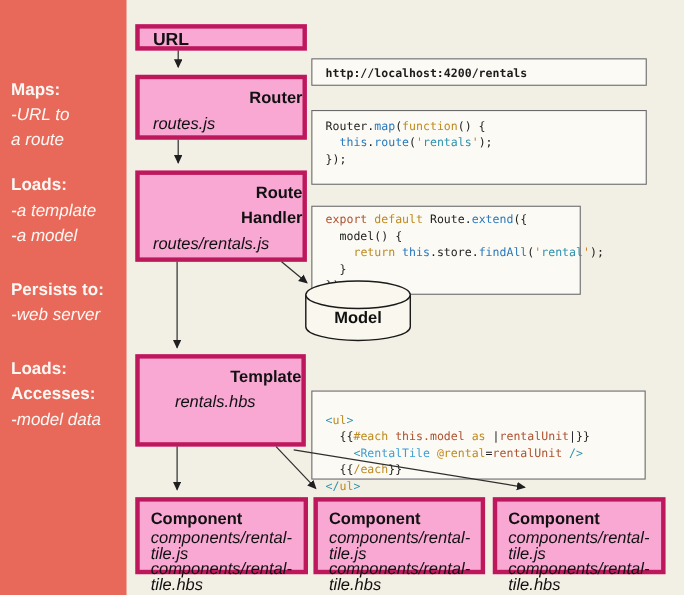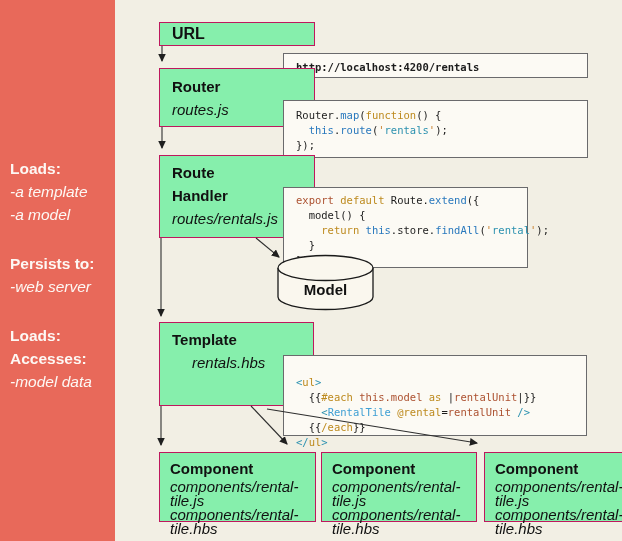--- a/index.html
+++ b/index.html
@@ -5,37 +5,37 @@
   html,body{margin:0;padding:0;}
   .canvas{
     position:relative;width:622px;height:541px;background:#F2EFE4;
     font-family:"Liberation Sans","DejaVu Sans",sans-serif;overflow:hidden;
   }
   .sidebar{position:absolute;left:0;top:0;width:115px;height:541px;background:#E8695A;}
   .sb-group{position:absolute;left:10px;color:#FDF8F4;font-size:15.5px;line-height:23px;white-space:nowrap;}
   .g1{top:70px;} .g2{top:157px;} .g3{top:252px;} .g4{top:324px;}
   .sb-bold{font-weight:bold;} .sb-italic{font-style:italic;}
 
-  .box{position:absolute;background:#86efac;border:1px solid #be185d;box-sizing:border-box;color:#111;margin-left:36px;}
+  .box{position:absolute;background:#f9a8d4;border:4px solid #be185d;box-sizing:border-box;color:#111;}
   .codebox{
     position:absolute;background:#FCFAF4;border:1px solid #6A6A6C;box-sizing:border-box;
     font-family:"DejaVu Sans Mono","Liberation Mono",monospace;font-size:10.5px;line-height:15px;
     padding:6px 4px 0 12px;color:#1C1C1C;margin-top:32px;
   }
   .code-line{white-space:pre;}
   .c-plain{color:#1C1C1C;} .c-blue{color:#2878BD;} .c-lblue{color:#3E9FD4;}
   .c-gold{color:#BD8A1E;} .c-orange{color:#C8802F;} .c-teal{color:#2B91AF;} .c-brick{color:#AC5130;}
 
   #url-box{left:123px;top:22px;width:156px;height:24px;padding:2px 0 0 12px;font-size:16px;font-weight:bold;}
   #url-code{left:283px;top:21px;width:305px;height:25px;font-weight:bold;font-size:10.5px;padding-top:6px;}
 
   #router-box{left:123px;top:68px;width:156px;height:59px;padding:6px 0 0 12px;}
-  .node-title{font-size:15px;font-weight:bold;line-height:23px;}
+  .node-title{font-size:15px;font-weight:bold;line-height:23px;text-align:right;}
   .node-sub{font-size:15px;font-style:italic;line-height:23px;}
-  #router-code{left:283px;top:68px;width:305px;height:58px;padding-top:7px;}
+  #router-code{left:283px;top:68px;width:305px;height:68px;padding-top:7px;}
 
   #route-box{left:123px;top:155px;width:156px;height:83px;padding:5px 0 0 12px;}
   #route-code{left:283px;top:155px;width:245px;height:81px;padding-top:5px;}
 
   #template-box{left:123px;top:322px;width:155px;height:84px;padding:5px 0 0 12px;}
   #template-code{left:283px;top:323px;width:304px;height:81px;padding-top:19px;}
   .indent{padding-left:20px;}
 
   .component{top:452px;height:70px;padding:7px 0 0 10px;}
   #comp1{left:123px;width:157px;} #comp2{left:285px;width:156px;} #comp3{left:448px;width:157px;}
@@ -45,20 +45,25 @@
   #model-label{position:absolute;left:278px;top:281px;width:95px;text-align:center;
     font-size:15px;font-weight:bold;color:#111;}
   .svg-layer{position:absolute;left:0;top:0;pointer-events:none;}
 </style>
 </head>
 <body>
 
 <div class="canvas">
 
   <div class="sidebar">
+    <div class="sb-group g1">
+      <div class="sb-bold">Maps:</div>
+      <div class="sb-italic">-URL to</div>
+      <div class="sb-italic">a route</div>
+    </div>
     <div class="sb-group g2">
       <div class="sb-bold">Loads:</div>
       <div class="sb-italic">-a template</div>
       <div class="sb-italic">-a model</div>
     </div>
     <div class="sb-group g3">
       <div class="sb-bold">Persists to:</div>
       <div class="sb-italic">-web server</div>
     </div>
     <div class="sb-group g4">

